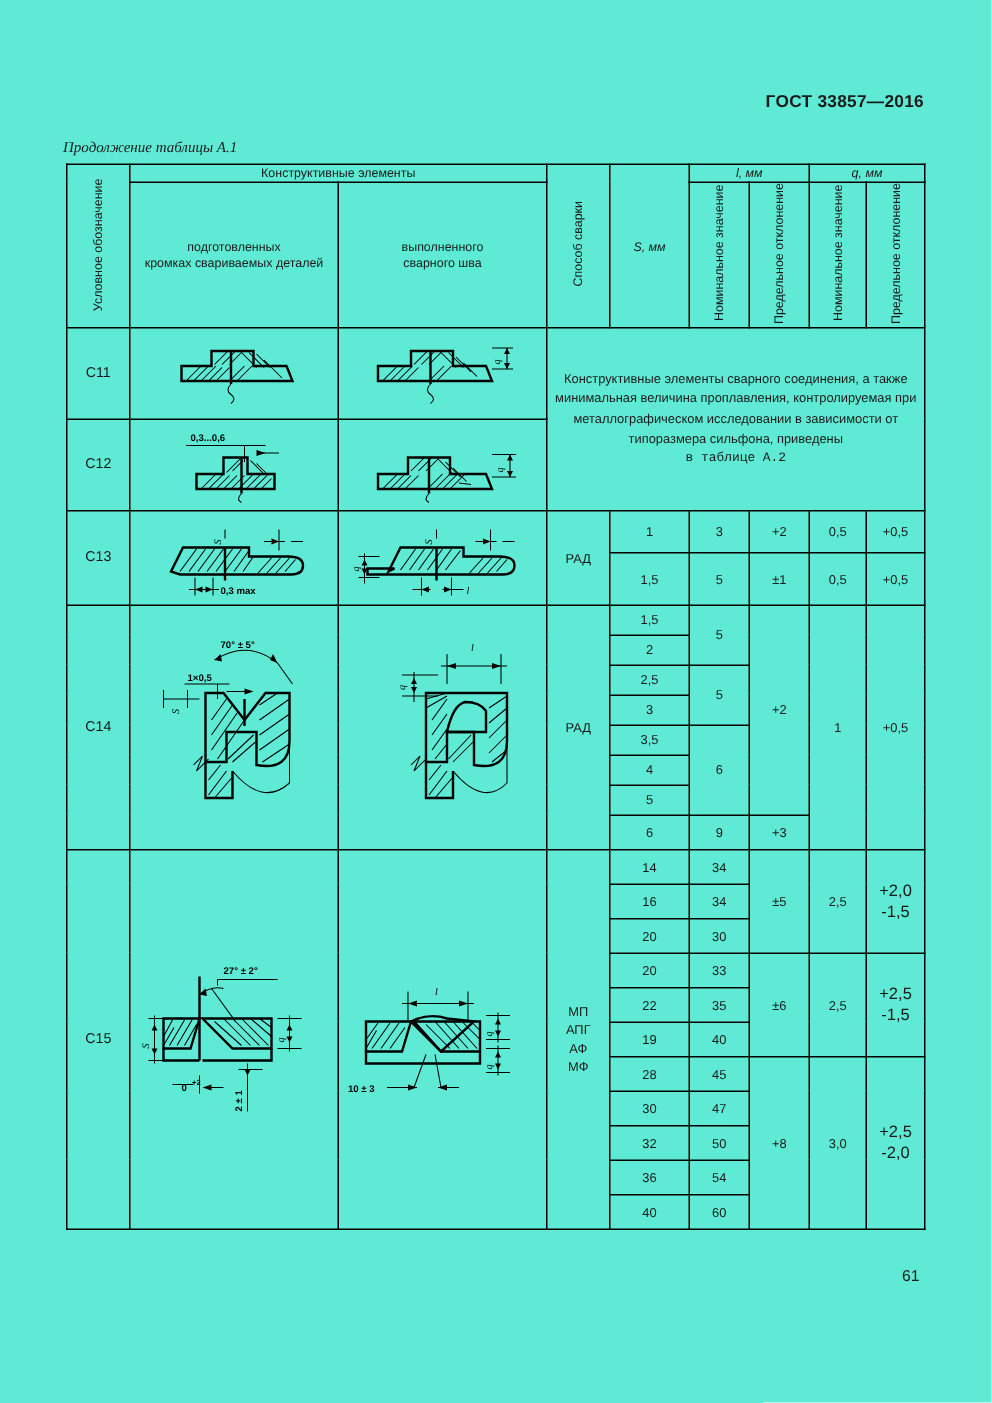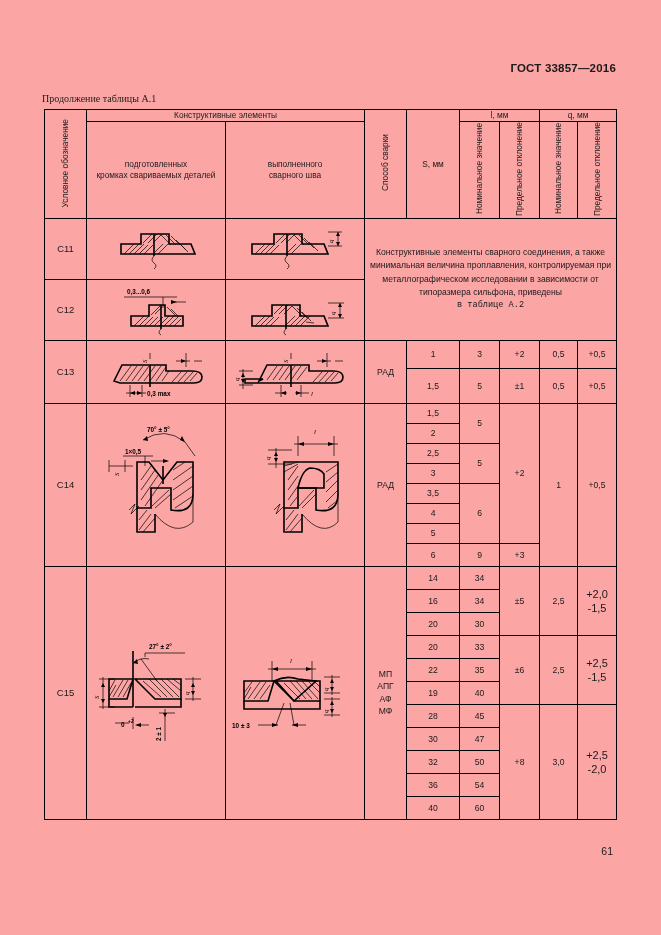--- a/index.html
+++ b/index.html
@@ -12,37 +12,38 @@
     height: 935px;
     position: relative;
     font-family: "Liberation Sans", sans-serif;
     color: #1a1a1a;
     overflow: hidden;
   }
 
   .page {
     position: absolute;
     inset: 0;
-    background: #fca5a5;
+    background: #5eead4;
   }
 
   
   .doc-header {
     position: absolute;
     top: 62px;
     right: 45px;
     font-size: 11.5px;
     font-weight: bold;
     letter-spacing: .2px;
   }
   .table-caption {
     position: absolute;
     top: 93px;
     left: 42px;
     font-size: 10px;
+    font-style: italic;
     font-family: "Liberation Serif", serif;
   }
   .page-number {
     position: absolute;
     top: 845px;
     right: 48px;
     font-size: 10.5px;
   }
 
   
@@ -64,21 +65,21 @@
   }
 
   .vert {
     writing-mode: vertical-rl;
     transform: rotate(180deg);
     white-space: nowrap;
     line-height: 1.15;
     display: inline-block;
   }
   .hcell { font-size: 8.3px; line-height: 1.3; }
-  .hcell-i { }
+  .hcell-i { font-style: italic; }
 
   .sym { font-size: 9.5px; }
 
   .note {
     font-size: 8.6px;
     line-height: 1.55;
     text-align: justify;
     padding: 8px 9px;
     hyphens: auto;
     margin-top: 32px;

